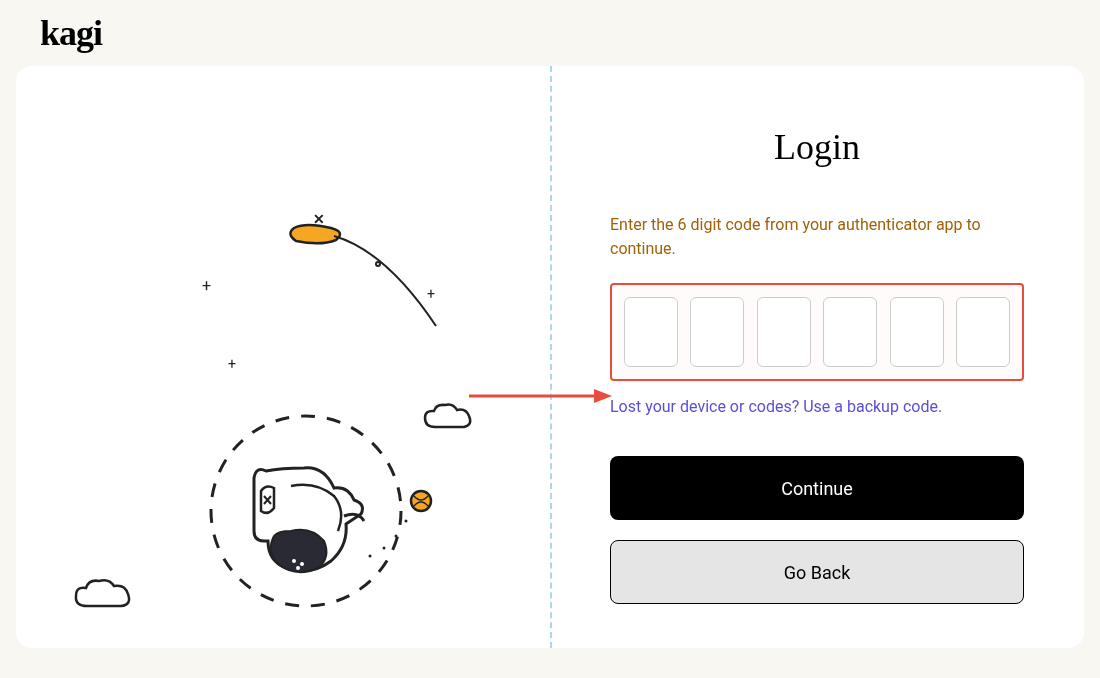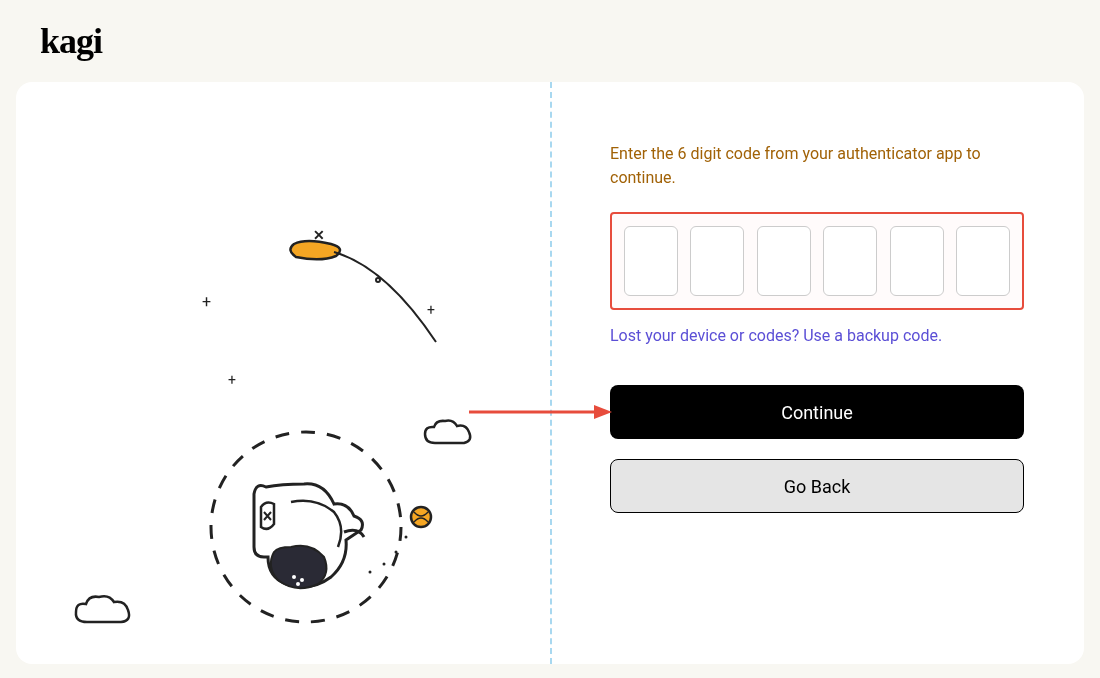--- a/index.html
+++ b/index.html
@@ -8,21 +8,21 @@
       box-sizing: border-box;
     }
     body {
       font-family: -apple-system, BlinkMacSystemFont, "Segoe UI", Roboto, sans-serif;
       background: #f8f7f2;
       width: 1100px;
       height: 678px;
       overflow: hidden;
     }
     .logo-area {
-      padding: 20px 40px;
+      padding: 12px 40px;
     }
     .logo {
       font-size: 36px;
       font-weight: 700;
       letter-spacing: -1px;
       color: #000;
       font-family: Georgia, serif;
     }
     .card {
       background: #fff;
@@ -83,21 +83,21 @@
     .backup-link {
       color: #5b4fd6;
       font-size: 16px;
       text-decoration: none;
       display: inline-block;
       margin-bottom: 40px;
       cursor: pointer;
     }
     .btn {
       width: 100%;
-      height: 54px;
+      height: 64px;
       border-radius: 8px;
       font-size: 18px;
       cursor: pointer;
       border: none;
       margin-bottom: 20px;
       font-family: inherit;
     }
     .btn-primary {
       background: #000;
       color: #fff;
@@ -237,20 +237,21 @@
   </div>
 
   <div class="divider"></div>
 
   <svg class="arrow-annotation" width="150" height="20" viewBox="0 0 150 20">
     <line x1="5" y1="10" x2="135" y2="10" stroke="#e74c3c" stroke-width="3"></line>
     <polygon points="148,10 130,3 130,17" fill="#e74c3c"></polygon>
   </svg>
 
   <div class="right-panel">
+    <h1 class="title">Login</h1>
     <p class="instruction">Enter the 6 digit code from your authenticator app to continue.</p>
 
     <div class="otp-container">
       <input class="otp-input" type="text" maxlength="1" value="" style="">
       <input class="otp-input" type="text" maxlength="1" value="" style="">
       <input class="otp-input" type="text" maxlength="1" value="" style="">
       <input class="otp-input" type="text" maxlength="1" value="" style="">
       <input class="otp-input" type="text" maxlength="1" value="" style="">
       <input class="otp-input" type="text" maxlength="1" value="" style="">
     </div>

